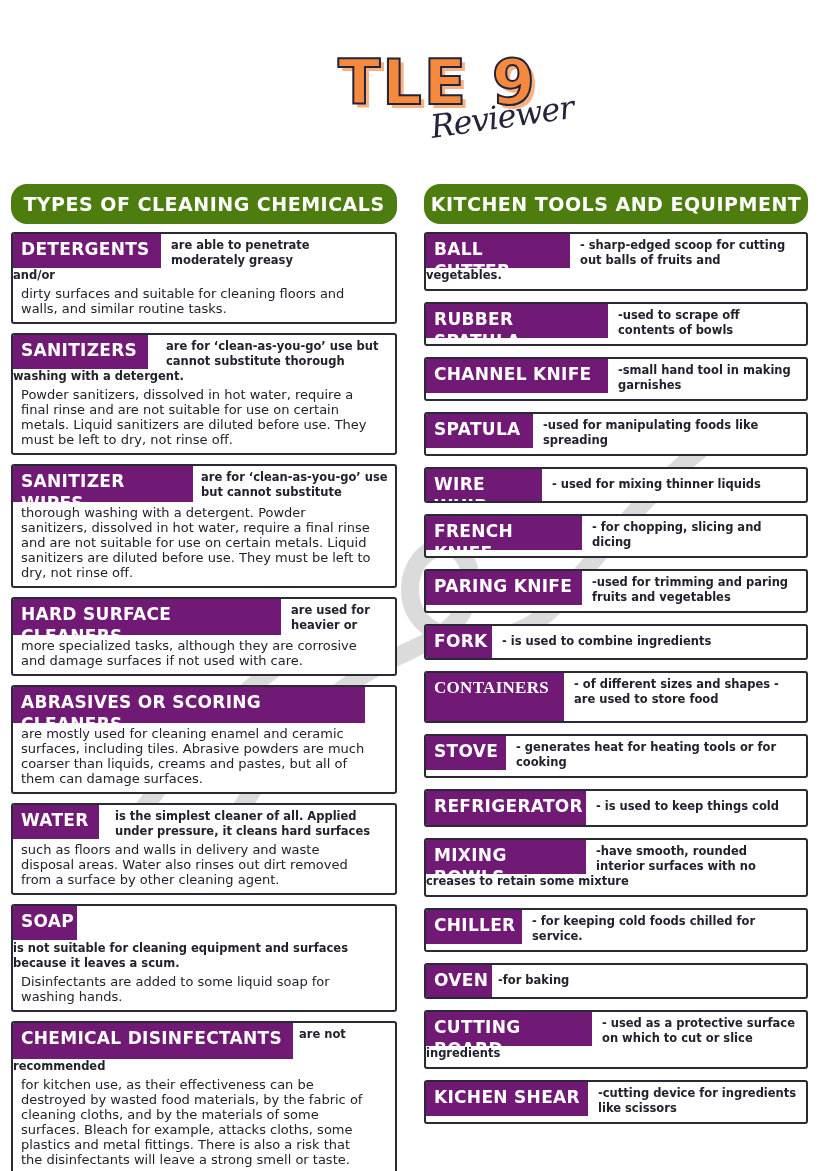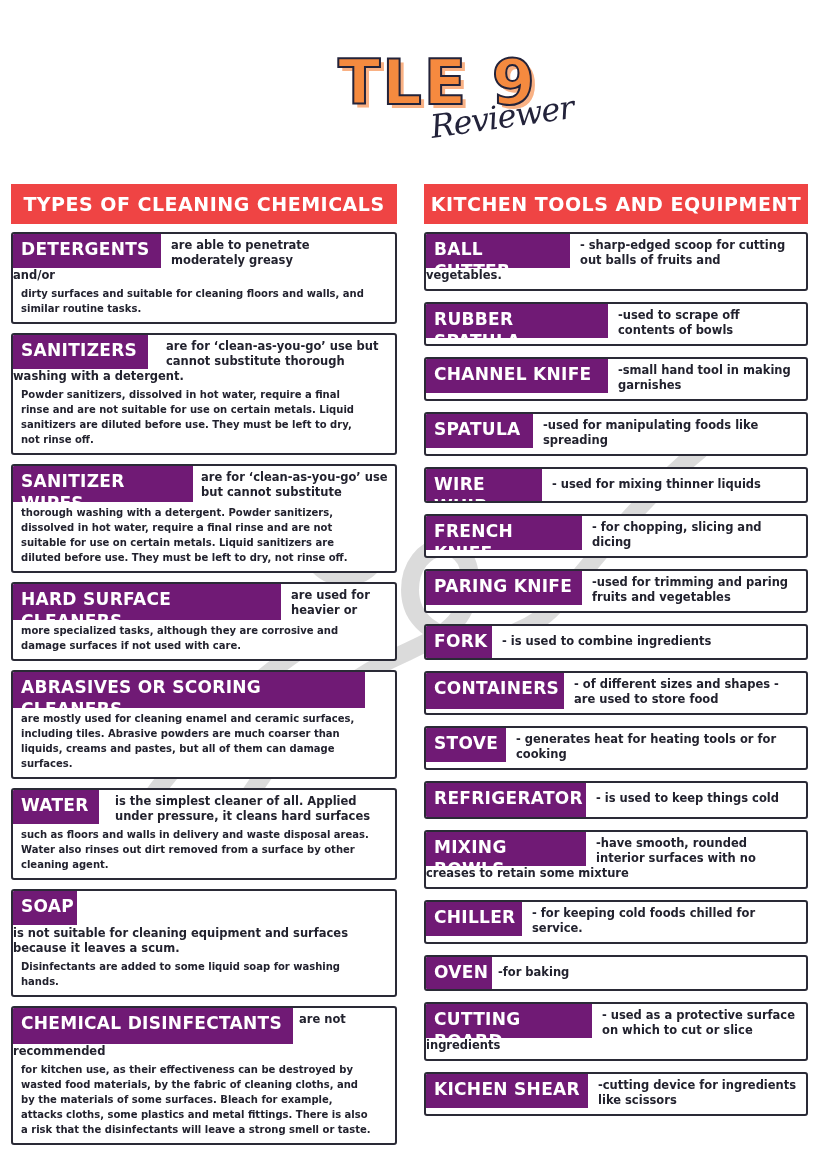--- a/index.html
+++ b/index.html
@@ -25,36 +25,36 @@
   .watermark {
     position: absolute; left: 90px; top: 430px; width: 620px; height: 440px;
     pointer-events: none; opacity: 0.35;
   }
 
   .col { position: absolute; top: 184px; }
   .col-left { left: 11px; width: 386px; }
   .col-right { left: 424px; width: 384px; }
 
   .section-header {
-    background: #ef4444; color: #fff;
+    background: #4d7c0f; color: #fff;
     font-weight: bold; font-size: 19px; letter-spacing: 0.5px;
-    text-align: center; height: 40px; line-height: 40px; margin-bottom: 8px;
+    text-align: center; height: 40px; line-height: 40px; margin-bottom: 8px; border-radius: 16px;
   }
 
   .card {
     position: relative; border: 2px solid #2a2a36; border-radius: 3px; background: #fff;
     margin-bottom: 9px; overflow: hidden;
   }
   .card .label {
     float: left; background: #701a75; color: #fff; font-weight: bold; font-size: 17px;
     padding: 4px 8px; letter-spacing: 0.3px; margin-right: 10px; line-height: 22px;
   }
   .card .desc { font-weight: bold; font-size: 11.5px; line-height: 15px; color: #22222e; padding: 4px 8px 6px 0; }
   .card .desc-lead { font-weight: bold; font-size: 11.5px; line-height: 15px; color: #22222e; padding-top: 4px; }
-  .card .desc-rest { clear: both; font-weight: bold; font-size: 10px; line-height: 15px; color: #22222e; padding: 3px 24px 6px 8px; }
+  .card .desc-rest { clear: both; font-weight: normal; font-size: 13px; line-height: 15px; color: #22222e; padding: 3px 24px 6px 8px; }
 
   .tool { margin-bottom: 11px; }
   .tool .label { font-size: 17px; }
 </style>
 </head>
 <body>
 
 <div class="title-wrap">
   <div class="title-main">TLE 9</div>
   <div class="title-script">Reviewer</div>
@@ -145,21 +145,21 @@
   </div>
   <div class="card tool">
     <div class="label" style="width:156px;height:34px;">PARING KNIFE</div>
     <div class="desc">-used for trimming and paring fruits and vegetables</div>
   </div>
   <div class="card tool">
     <div class="label" style="width:66px;height:32px;">FORK</div>
     <div class="desc" style="padding-top:8px;">- is used to combine ingredients</div>
   </div>
   <div class="card tool">
-    <div class="label" style="width:138px;height:36px;">CONTAINERS</div>
+    <div class="label" style="width:138px;height:48px;font-family:Liberation Serif, serif;">CONTAINERS</div>
     <div class="desc">- of different sizes and shapes - are used to store food</div>
   </div>
   <div class="card tool">
     <div class="label" style="width:80px;height:34px;">STOVE</div>
     <div class="desc">- generates heat for heating tools or for cooking</div>
   </div>
   <div class="card tool">
     <div class="label" style="width:160px;height:34px;">REFRIGERATOR</div>
     <div class="desc" style="padding-top:8px;">- is used to keep things cold</div>
   </div>

